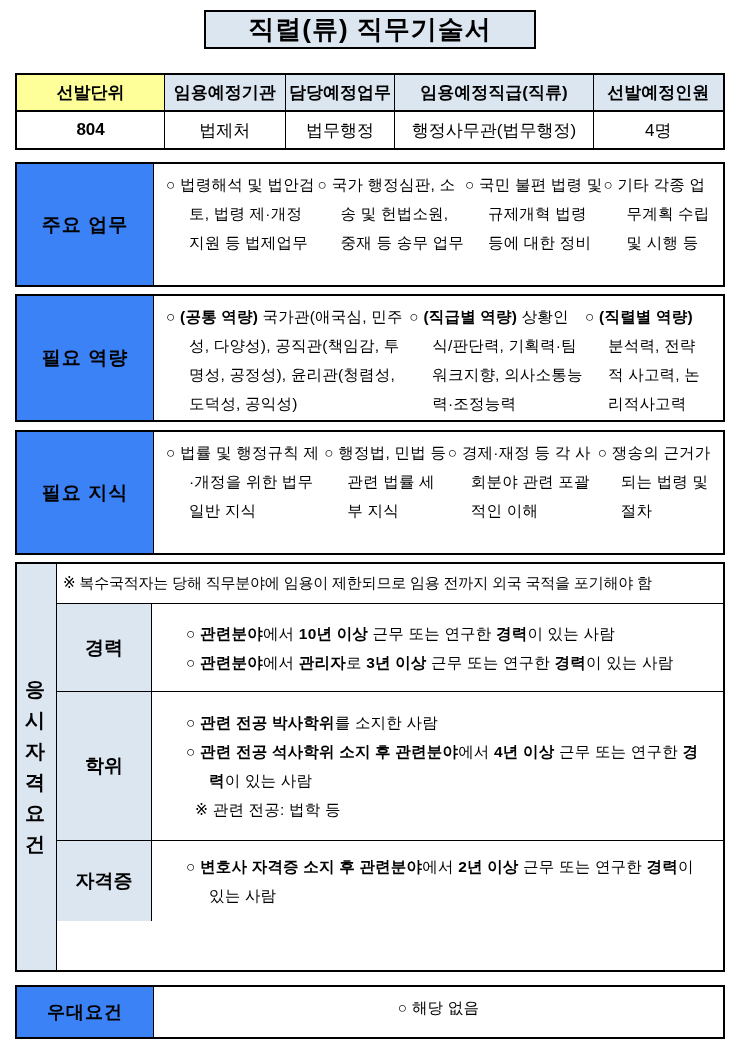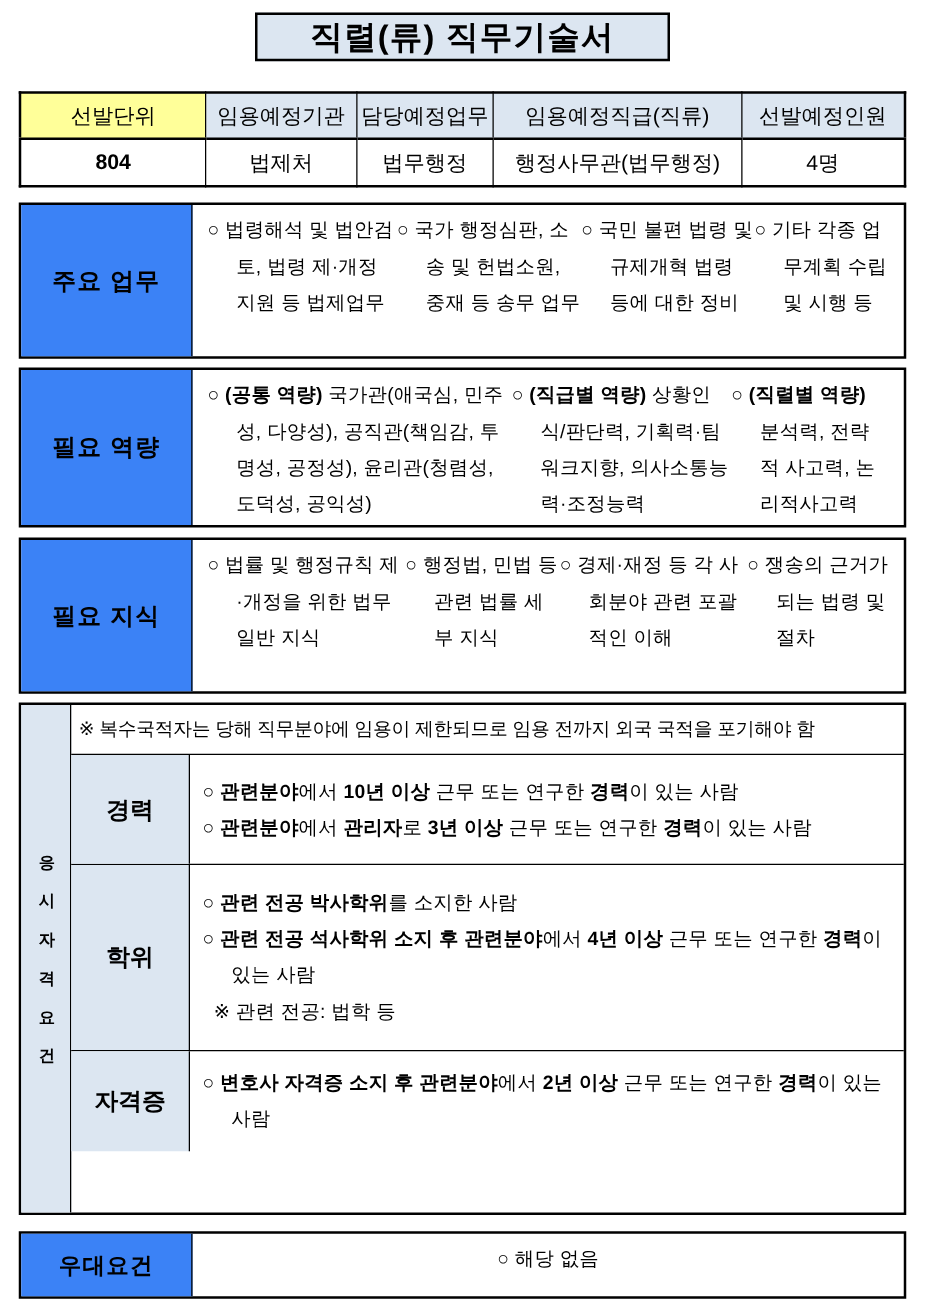--- a/index.html
+++ b/index.html
@@ -24,21 +24,21 @@
 
   
   table.summary {
     width: 710px; margin: 24px auto 0;
     border-collapse: collapse; table-layout: fixed;
     border: 2px solid #000;
   }
   table.summary th, table.summary td {
     border: 1px solid #000; text-align: center; vertical-align: middle;
   }
-  table.summary th { height: 37px; background: #dce6f1; font-size: 17px; font-weight: normal; }
+  table.summary th { height: 37px; background: #dce6f1; font-size: 17px; font-weight: bold; }
   table.summary th.yellow { background: #ffff99; }
   table.summary td { height: 38px; font-size: 17px; background: #fff; }
   table.summary th { border-bottom: 2px solid #000; }
   td.big-num { font-size: 30px; font-weight: bold; font-family: "Liberation Sans", sans-serif; }
 
   
   .sec {
     width: 710px; margin: 0 auto;
     border: 2px solid #000;
     display: flex; align-items: stretch;
@@ -72,22 +72,22 @@
     width: 710px; margin: 7px auto 0; height: 410px;
     border: 2px solid #000;
     display: flex; align-items: stretch;
   }
   .elig-vert {
     width: 40px; flex: 0 0 40px;
     background: #dce6f1; border-right: 1px solid #000;
     display: flex; align-items: center; justify-content: center;
   }
   .vert-text {
-    width: 1.15em; font-size: 13px; font-weight: bold;
-    line-height: 31px; text-align: right; word-break: break-all;
+    width: 1.15em; font-size: 20px; font-weight: bold;
+    line-height: 31px; text-align: left; word-break: break-all;
   }
   .elig-main { flex: 1; display: flex; flex-direction: column; }
   .elig-note {
     height: 40px; flex: 0 0 40px;
     border-bottom: 1px solid #000;
     display: flex; align-items: center;
     padding: 0 6px; font-size: 15px; letter-spacing: -0.2px;
   }
   .elig-banner {
     height: 51px; flex: 0 0 51px;
@@ -99,21 +99,21 @@
   .elig-row { display: flex; align-items: stretch; border-bottom: 1px solid #000; }
   .elig-row:last-child { border-bottom: none; }
   .elig-row-label {
     width: 95px; flex: 0 0 95px;
     background: #dce6f1; border-right: 1px solid #000;
     display: flex; align-items: center; justify-content: center;
     font-size: 19px; font-weight: bold;
   }
   .elig-row-body {
     flex: 1; padding: 6px 10px;
-    display: flex; flex-direction: column; justify-content: center;
+    display: flex; flex-direction: column; justify-content: center; margin-left: 24px;
   }
   .r-career { height: 88px; }
   .r-degree { height: 149px; }
   .r-cert   { height: 80px; }
 
   
   .pref { margin-top: 13px; height: 54px; }
   .pref .sec-label { font-size: 18px; }
 </style>
 </head>

